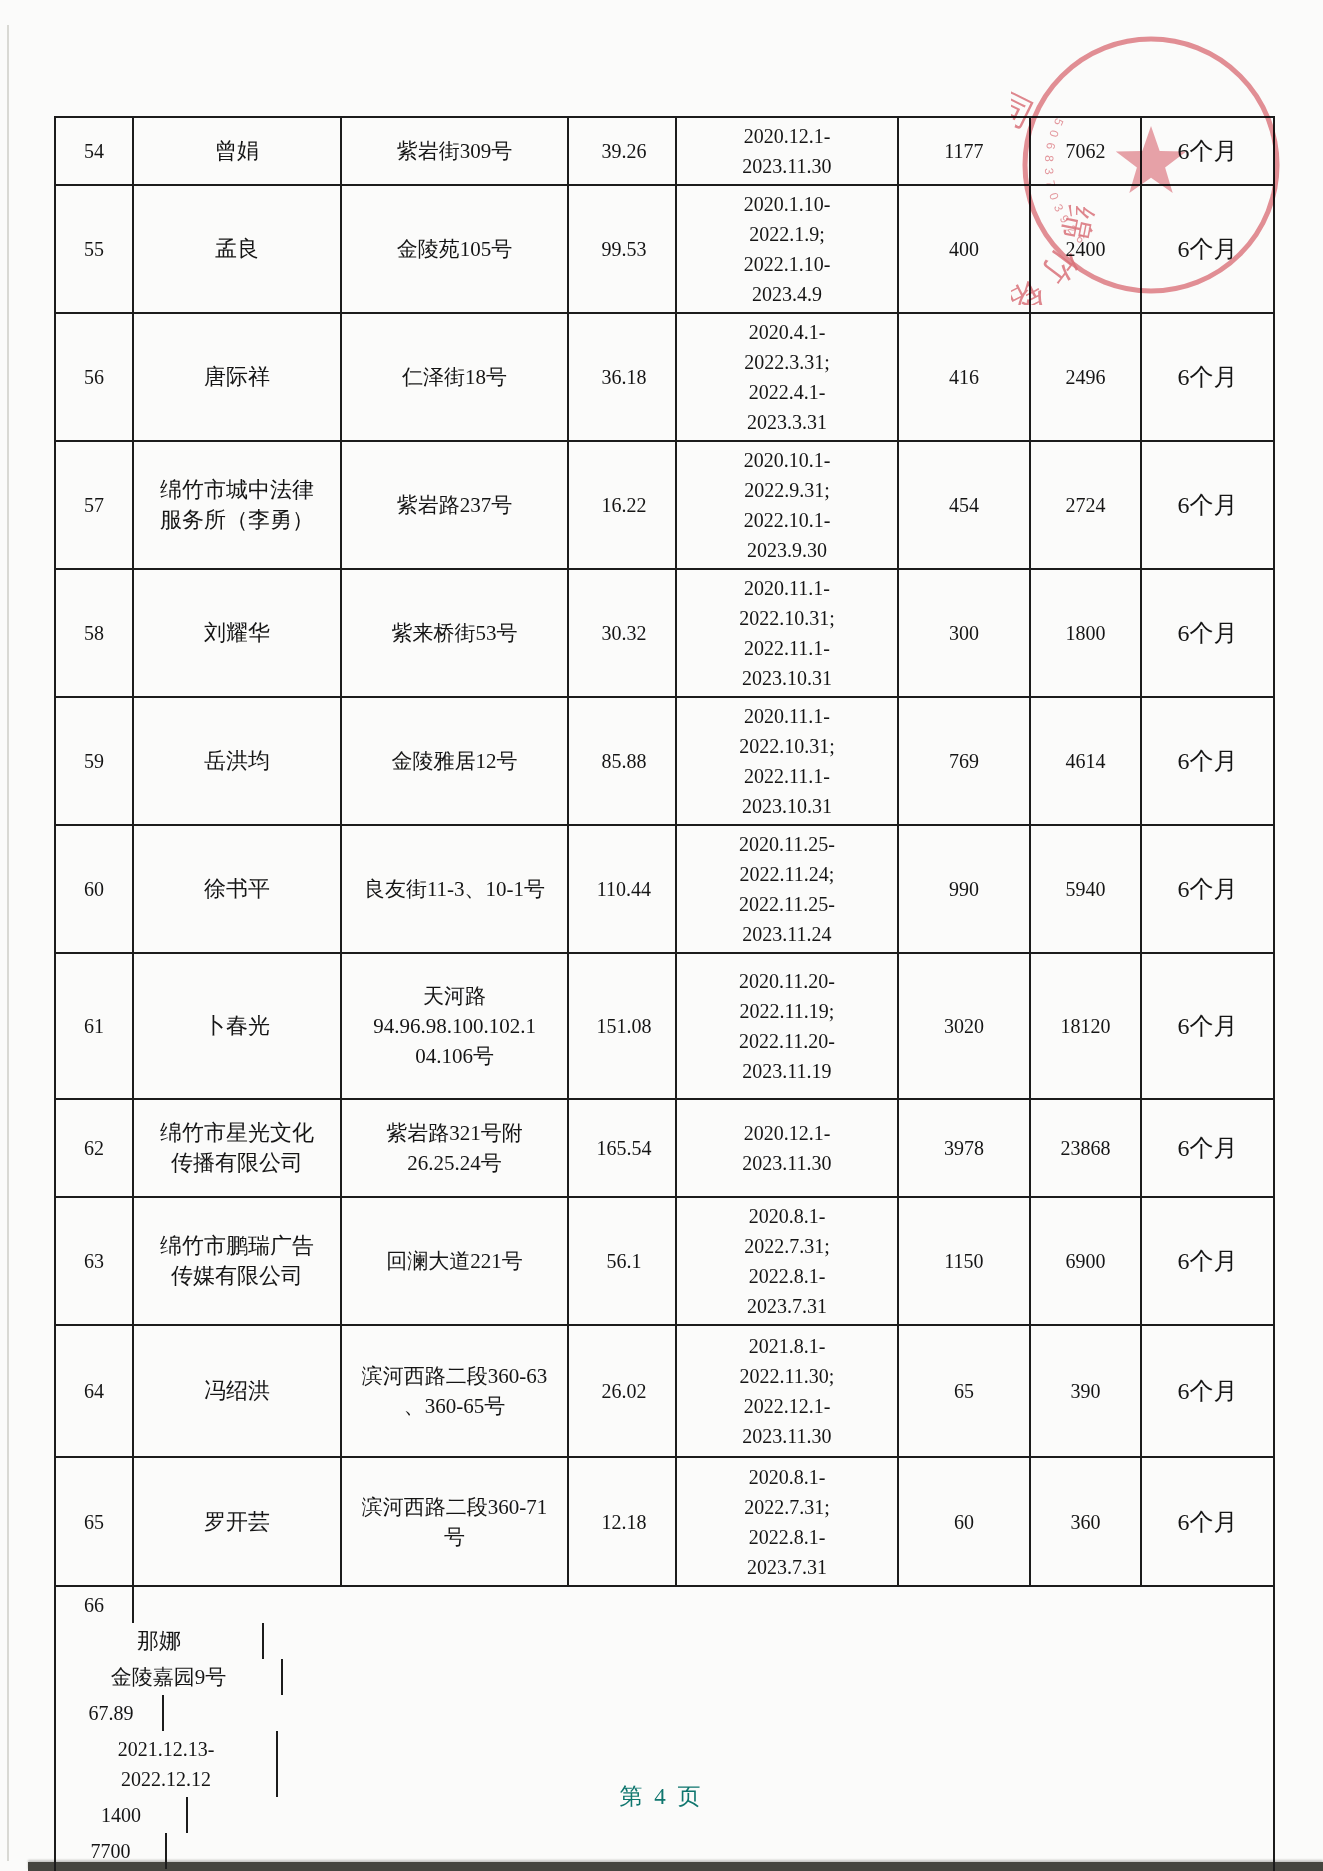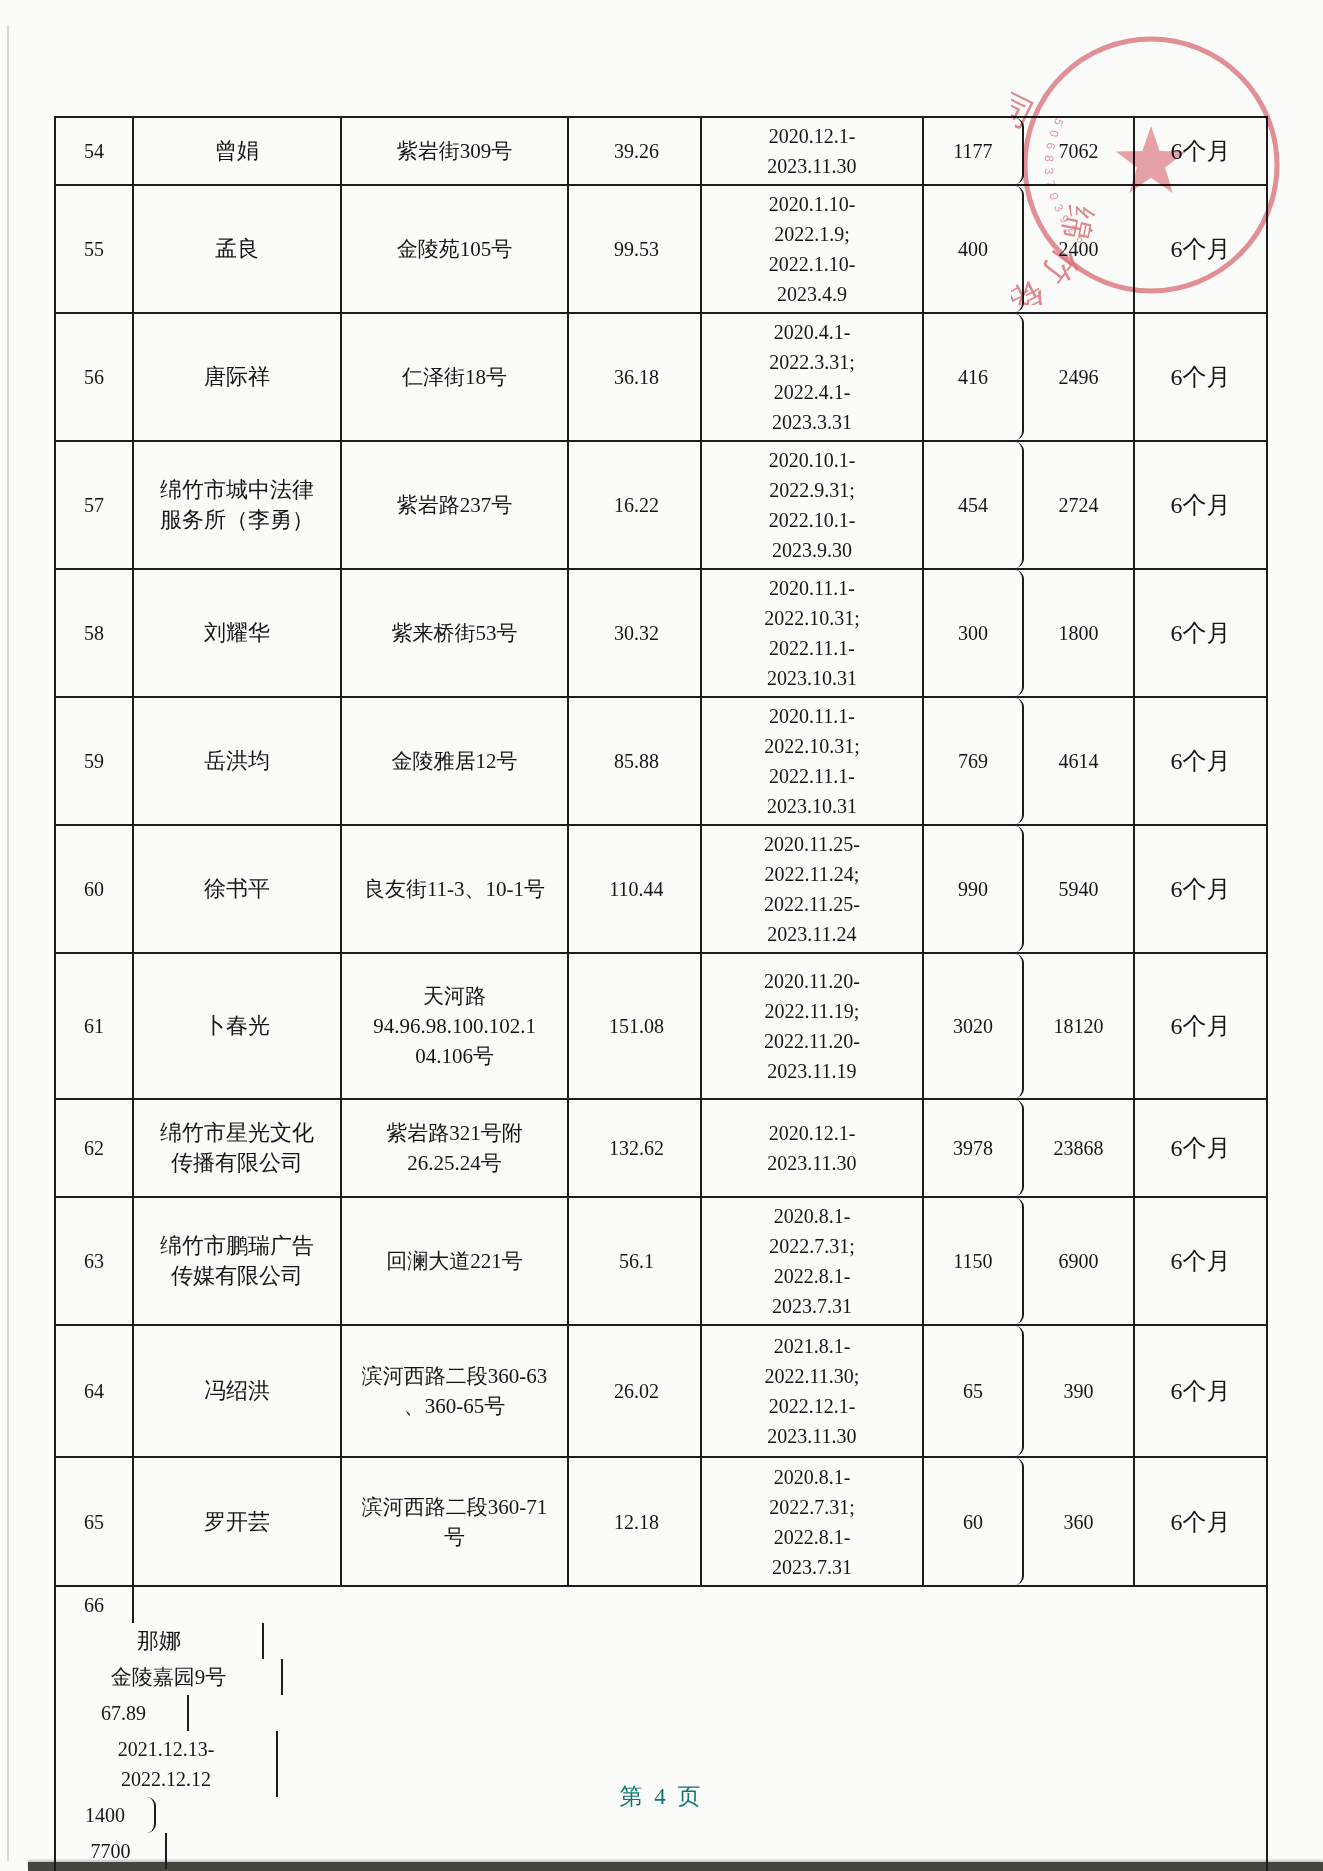--- a/index.html
+++ b/index.html
@@ -18,23 +18,23 @@
   .row:last-child{border-bottom:none;flex-direction:column;}
   .cell{
     border-right:2px solid #1c1c1c;display:flex;align-items:center;justify-content:center;
     text-align:center;white-space:pre-line;box-sizing:border-box;padding:3px 4px;
     line-height:30px;
   }
   .cell:last-child{border-right:none;}
   .c-no{width:78px;font-size:20px;}
   .c-name{width:208px;font-size:22px;}
   .c-address{width:227px;font-size:21px;text-align:center;}
-  .c-area{width:133px;font-size:20px;padding-left:8px;}
+  .c-area{width:108px;font-size:20px;padding-left:8px;}
   .c-period{width:222px;font-size:20px;line-height:30px;}
-  .c-monthly{width:100px;font-size:20px;border-radius:9px;}
+  .c-monthly{width:132px;font-size:20px;}
   .c-total{width:111px;font-size:20px;}
   .c-duration{width:131px;font-size:24px;}
   .row:nth-child(1){min-height:64px;}
   .row:nth-child(2){min-height:122px;}
   .row:nth-child(3){min-height:122px;}
   .row:nth-child(4){min-height:122px;}
   .row:nth-child(5){min-height:122px;}
   .row:nth-child(6){min-height:122px;}
   .row:nth-child(7){min-height:122px;}
   .row:nth-child(8){min-height:144px;}
@@ -166,21 +166,21 @@
       <div class="cell c-monthly">3020</div>
       <div class="cell c-total">18120</div>
       <div class="cell c-duration">6个月</div>
     </div>
     <div class="row">
       <div class="cell c-no">62</div>
       <div class="cell c-name">绵竹市星光文化
 传播有限公司</div>
       <div class="cell c-address">紫岩路321号附
 26.25.24号</div>
-      <div class="cell c-area">132.62</div>
+      <div class="cell c-area">165.54</div>
       <div class="cell c-period">2020.12.1-
 2023.11.30</div>
       <div class="cell c-monthly">3978</div>
       <div class="cell c-total">23868</div>
       <div class="cell c-duration">6个月</div>
     </div>
     <div class="row">
       <div class="cell c-no">63</div>
       <div class="cell c-name">绵竹市鹏瑞广告
 传媒有限公司</div>

